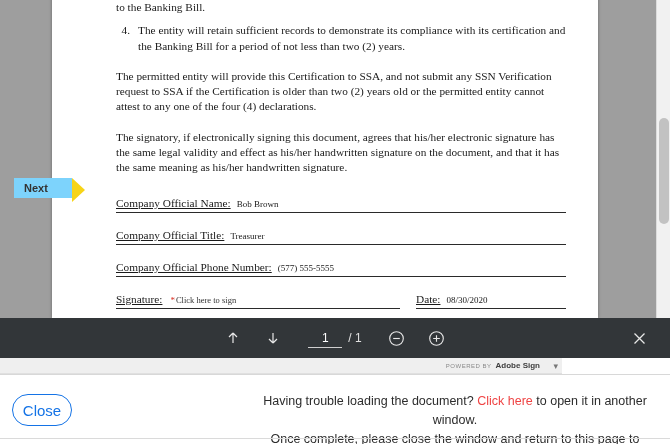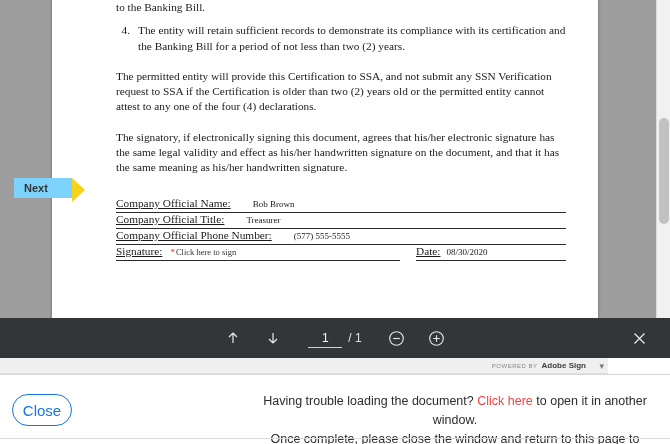--- a/index.html
+++ b/index.html
@@ -60,24 +60,23 @@
   .para { margin-top: 15px; }
 
   
   .fields {
     margin-top: 22px;
   }
   .fld {
     position: relative;
     height: 16px;
     border-bottom: 1px solid #2a2a2a;
-    margin-bottom: 0;
+    margin-bottom: 16px;
     display: flex;
     align-items: flex-end;
-    gap: 16px;
   }
   .fld-label {
     font-family: "Liberation Serif", serif;
     font-size: 11.3px;
     text-decoration: underline;
     white-space: nowrap;
     padding-bottom: 1px;
   }
   .fld-value {
     font-family: "Liberation Serif", serif;
@@ -222,21 +221,21 @@
     font-size: 17px;
     color: #e8e8e8;
     cursor: pointer;
     line-height: 1;
   }
 
   
   .adobe-strip {
     position: absolute;
     left: 0; top: 358px;
-    width: 608px;
+    width: 562px;
     height: 16px;
     background: #efefef;
     border-bottom: 1px solid #e0e0e0;
     display: flex;
     align-items: center;
     justify-content: flex-end;
     padding-right: 22px;
   }
   .adobe-powered {
     font-size: 6px;

